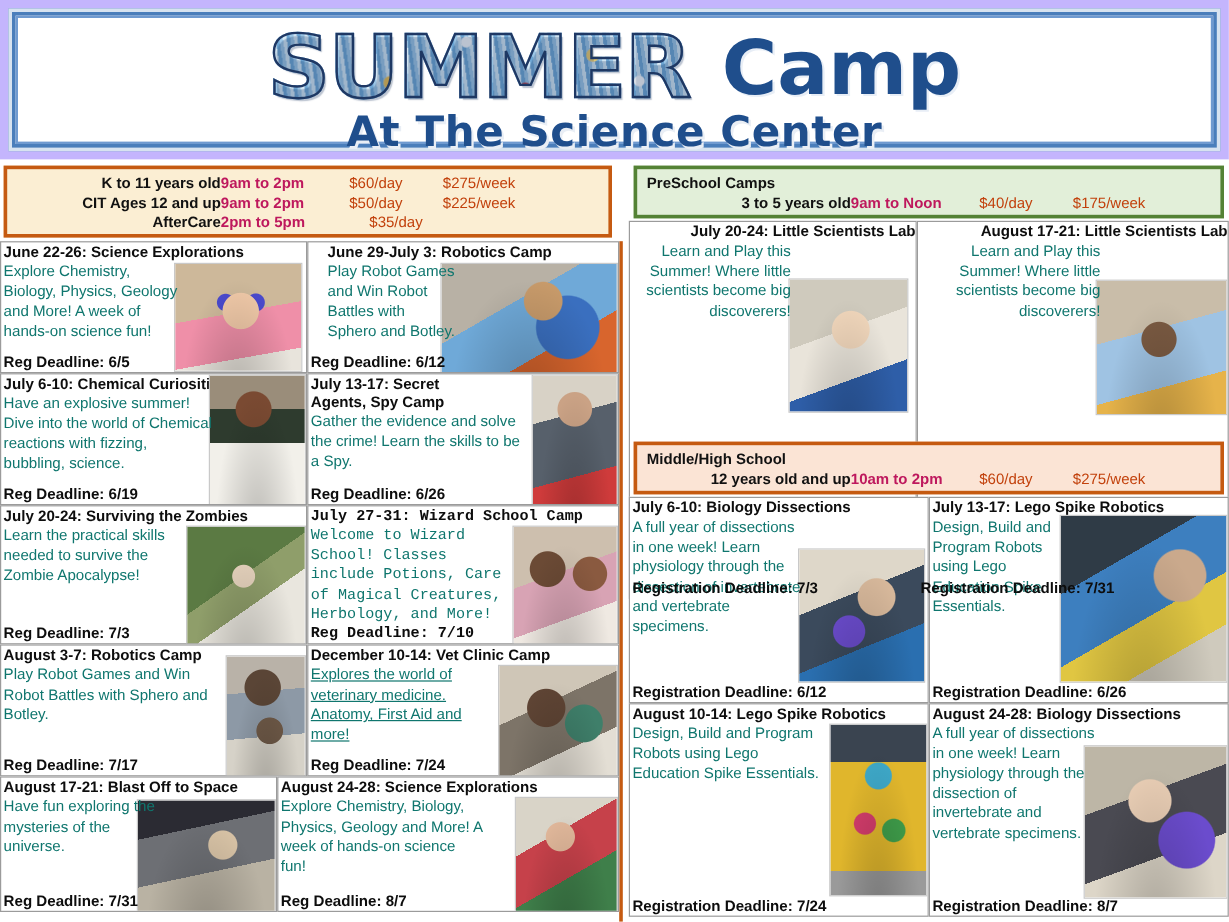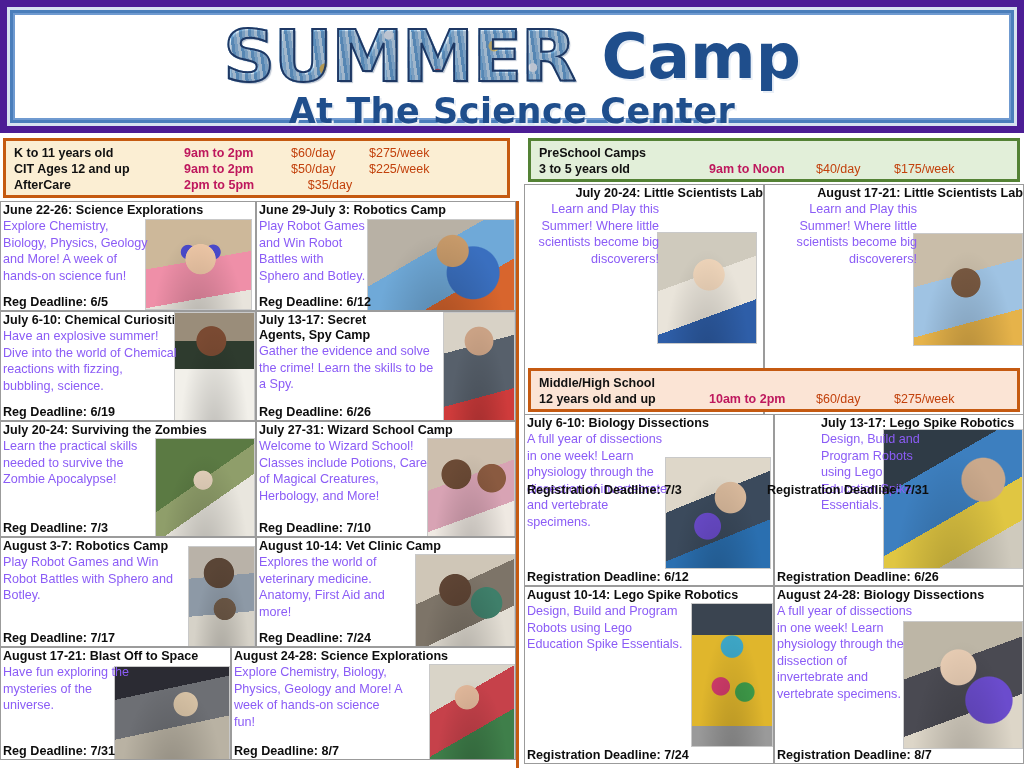--- a/index.html
+++ b/index.html
@@ -6,21 +6,21 @@
   html, body {
     width: 1024px; height: 768px;
     background: #ffffff;
     font-family: "Liberation Sans", sans-serif;
     overflow: hidden;
   }
 
   
   .banner {
     position: absolute; left: 0; top: 0; width: 1024px; height: 133px;
-    background: #4c1d95;
+    background: #c4b5fd;
     padding: 7px;
   }
   .banner-inner1 {
     width: 100%; height: 100%;
     border: 3px solid #d7e3f0;
     background: #4a7ebb;
     padding: 3px;
   }
   .banner-inner2 {
     width: 100%; height: 100%;
@@ -92,41 +92,41 @@
     padding: 4px 0 4px 8px;
     font-size: 12.5px;
   }
   .price-box.cream { background: #fbeed3; }
   .price-box.green { background: #e2efd9; border-color: #548235; }
   .price-box.peach { background: #fbe4d5; }
   .price-row { display: flex; line-height: 16px; white-space: nowrap; }
   .pc-label { font-weight: bold; color: #111; }
   .pc-time  { font-weight: bold; color: #be185d; }
   .pc-money { color: #c2410c; }
-  .pr-a .pc-label { width: 170px; }
+  .pr-a .pc-label { width: 170px; text-align: right; }
   .pr-a .pc-time  { width: 107px; }
   .pr-a .pc-money { width: 78px; }
   .pc-wide { width: 160px; text-align: center; }
   .price-head { font-weight: bold; color: #111; line-height: 16px; }
 
   
   .grid { position: absolute; left: 0; width: 100%; }
   .grid-row { display: flex; }
   .card {
     position: relative;
     border: 1px solid #9b9b9b;
     background: #ffffff;
     overflow: hidden;
   }
   .card-title {
     font-size: 12.6px; font-weight: bold; color: #0d0d0d;
     line-height: 15px; padding: 1px 0 0 2px; white-space: nowrap;
   }
   .card-desc {
-    font-size: 12.6px; color: #8b5cf6; line-height: 16.6px; padding-left: 2px;
+    font-size: 12.6px; color: #0f766e; line-height: 16.6px; padding-left: 2px;
     position: relative; z-index: 2;
   }
   .card-deadline {
     position: absolute; left: 2px; bottom: 1px; z-index: 3;
     font-size: 12.6px; font-weight: bold; color: #0d0d0d; white-space: nowrap;
   }
   .card-photo {
     position: absolute; overflow: hidden; z-index: 1;
     border: 1px solid #c9c9c9;
   }
@@ -244,21 +244,21 @@
 
       <div class="grid-row">
         <div class="card" style="width:256px;height:110px;">
           <div class="card-title">June 22-26: Science Explorations</div>
           <div class="card-photo" style="right:3px;top:17px;width:107px;height:91px;">
               <div class="ph ph-a"></div>
             </div>
           <div class="card-desc" style="width:148px;">Explore Chemistry, Biology, Physics, Geology and More! A week of hands-on science fun!</div>
           <div class="card-deadline">Reg Deadline: 6/5</div>
         </div>
-        <div class="card" style="width:260px;height:110px;">
+        <div class="card" style="width:260px;height:110px;padding-left:14px;">
           <div class="card-title">June 29-July 3: Robotics Camp</div>
           <div class="card-photo" style="right:0px;top:17px;width:148px;height:93px;">
               <div class="ph ph-b"></div>
             </div>
           <div class="card-desc" style="width:110px;">Play Robot Games and Win Robot Battles with Sphero and Botley.</div>
           <div class="card-deadline">Reg Deadline: 6/12</div>
         </div>
       </div>
 
       <div class="grid-row">
@@ -282,45 +282,45 @@
 
       <div class="grid-row">
         <div class="card" style="width:256px;height:116px;">
           <div class="card-title">July 20-24: Surviving the Zombies</div>
           <div class="card-photo" style="right:0px;top:16px;width:100px;height:100px;">
               <div class="ph ph-e"></div>
             </div>
           <div class="card-desc" style="width:152px;">Learn the practical skills needed to survive the Zombie Apocalypse!</div>
           <div class="card-deadline">Reg Deadline: 7/3</div>
         </div>
-        <div class="card" style="width:260px;height:116px;">
+        <div class="card" style="width:260px;height:116px;font-family:Liberation Mono, monospace;">
           <div class="card-title">July 27-31:  Wizard School Camp</div>
           <div class="card-photo" style="right:0px;top:16px;width:88px;height:100px;">
               <div class="ph ph-f"></div>
             </div>
           <div class="card-desc" style="width:170px;">Welcome to Wizard School! Classes include Potions, Care of Magical Creatures, Herbology, and More!</div>
           <div class="card-deadline">Reg Deadline: 7/10</div>
         </div>
       </div>
 
       <div class="grid-row">
         <div class="card" style="width:256px;height:110px;">
           <div class="card-title">August 3-7: Robotics Camp</div>
           <div class="card-photo" style="right:0px;top:8px;width:67px;height:102px;">
               <div class="ph ph-g"></div>
             </div>
           <div class="card-desc" style="width:186px;">Play Robot Games and Win Robot Battles with Sphero and Botley.</div>
           <div class="card-deadline">Reg Deadline: 7/17</div>
         </div>
         <div class="card" style="width:260px;height:110px;">
-          <div class="card-title">August 10-14: Vet Clinic Camp</div>
+          <div class="card-title">December 10-14: Vet Clinic Camp</div>
           <div class="card-photo" style="right:0px;top:16px;width:100px;height:94px;">
               <div class="ph ph-h"></div>
             </div>
-          <div class="card-desc" style="width:156px;">Explores the world of veterinary medicine. Anatomy, First Aid and more!</div>
+          <div class="card-desc" style="width:156px;text-decoration:underline;">Explores the world of veterinary medicine. Anatomy, First Aid and more!</div>
           <div class="card-deadline">Reg Deadline: 7/24</div>
         </div>
       </div>
 
       <div class="grid-row">
         <div class="card" style="width:256px;height:113px;">
           <div class="card-title">August 17-21: Blast Off to Space</div>
           <div class="card-photo" style="right:0px;top:18px;width:116px;height:95px;">
               <div class="ph ph-i"></div>
             </div>
@@ -386,21 +386,21 @@
     <div class="grid" style="top:281px;left:4px;width:500px;">
       <div class="grid-row">
         <div class="card" style="width:250px;height:172px;">
           <div class="card-title">July 6-10:  Biology Dissections</div>
           <div class="card-photo" style="right:2px;top:42px;width:106px;height:112px;">
               <div class="ph ph-m"></div>
             </div>
           <div class="card-desc" style="width:142px;">A full year of dissections in one week! Learn physiology through the dissection of  invertebrate and vertebrate specimens.</div>
           <div class="card-deadline">Registration Deadline: 6/12</div>
         </div>
-        <div class="card" style="width:250px;height:172px;padding-left:44px;">
+        <div class="card" style="width:250px;height:172px;">
           <div class="card-title">July 13-17: Lego Spike Robotics</div>
           <div class="card-photo" style="right:0px;top:14px;width:140px;height:140px;">
               <div class="ph ph-n"></div>
             </div>
           <div class="card-desc" style="width:110px;">Design, Build and Program Robots using Lego Education Spike Essentials.</div>
           <div class="card-deadline">Registration Deadline: 6/26</div>
         </div>
       </div>
       <div class="grid-row">
         <div class="card" style="width:250px;height:178px;">

